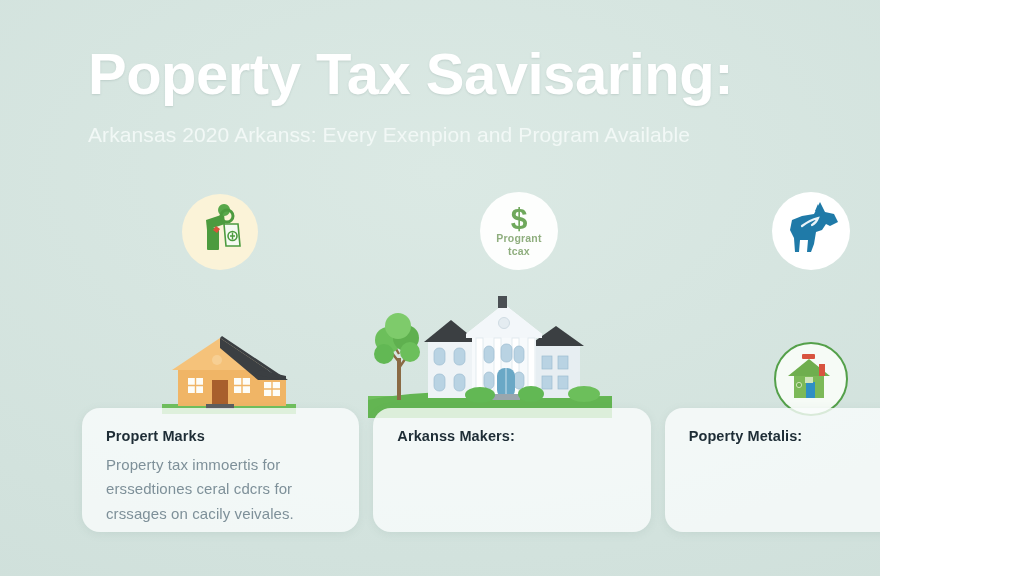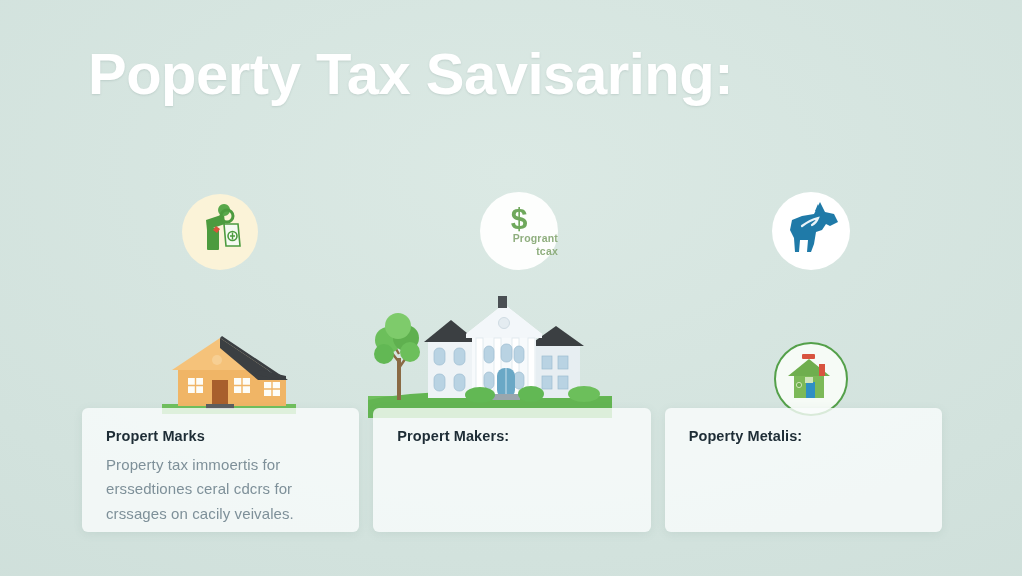--- a/index.html
+++ b/index.html
@@ -5,21 +5,21 @@
   * { margin:0; padding:0; box-sizing:border-box; }
 
   html, body {
     width:1024px; height:576px;
     font-family:"Liberation Sans", sans-serif;
     overflow:hidden;
   }
 
   #infographic {
     position:relative;
-    width:1022px; height:576px;
+    width:880px; height:576px;
     background:
       radial-gradient(ellipse 1200px 700px at 50% 30%, #dbe9e4 0%, #d2e2dd 55%, #cbdcd7 100%);
     overflow:hidden;
   }
 
   
   .header { position:absolute; left:88px; top:44px; width:880px; }
 
   .title {
     font-size:58px;
@@ -53,21 +53,21 @@
     left:480px; top:192px; width:78px; height:78px;
     background:#fdfefd;
   }
   .badge-3 {
     left:772px; top:192px; width:78px; height:78px;
     background:#ffffff;
   }
 
   .badge-2-label {
     position:absolute; left:0; right:0; top:40px;
-    text-align:right;
+    text-align:center;
     font-size:10.5px; font-weight:bold;
     color:#8fae7e; line-height:1.25;
     letter-spacing:0.2px;
   }
 
   
   .illus { position:absolute; }
   .house-small { left:162px; top:330px; }
   .mansion     { left:368px; top:296px; }
 
@@ -83,21 +83,21 @@
   
   .cards {
     position:absolute; left:82px; top:408px;
     width:860px; height:124px;
     display:flex; gap:14px;
   }
 
   .card {
     flex:1;
     background:rgba(250,253,252,0.80);
-    border-radius:6px;
+    border-radius:18px;
     padding:20px 22px 18px 24px;
     box-shadow:0 2px 9px rgba(110,140,133,0.13);
   }
 
   .card-title {
     font-size:14.5px;
     font-weight:bold;
     color:#1e2d36;
     margin-bottom:9px;
     letter-spacing:0.1px;
@@ -110,20 +110,21 @@
     letter-spacing:0.1px;
   }
 </style>
 </head>
 <body>
 
 <div id="infographic">
 
   <div class="header">
     <div class="title">Poperty Tax Savisaring:</div>
+    <div class="subtitle">Arkansas 2020 Arkanss: Every Exenpion and Program Available</div>
   </div>
 
   <div class="badge badge-1">
     <span>
       <svg width="52" height="52" viewBox="0 0 52 52">
         <path d="M12 16 L30 10 L31 20 L13 26 Z" fill="#4c9b3f"></path>
         <rect x="13" y="24" width="12" height="22" rx="1" fill="#4c9b3f"></rect>
         <path d="M30 12 a6 6 0 1 1 0.1 0 Z" fill="#58a84b"></path>
         <circle cx="33" cy="12" r="6" fill="none" stroke="#4c9b3f" stroke-width="3"></circle>
         <path d="M30 20 L44 20 L46 42 L32 42 Z" fill="#f5faf2" stroke="#4c9b3f" stroke-width="1.6"></path>
@@ -257,21 +258,21 @@
   </div>
 
   <div class="cards">
 
     <div class="card">
       <div class="card-title">Propert Marks</div>
       <div class="card-body">Property tax immoertis for erssedtiones ceral cdcrs for crssages on cacily veivales.</div>
     </div>
 
     <div class="card">
-      <div class="card-title">Propert Makers:</div>
+      <div class="card-title">Arkanss Makers:</div>
     </div>
 
     <div class="card">
       <div class="card-title">Poperty Metalis:</div>
     </div>
 
   </div>
 
 </div>
 

